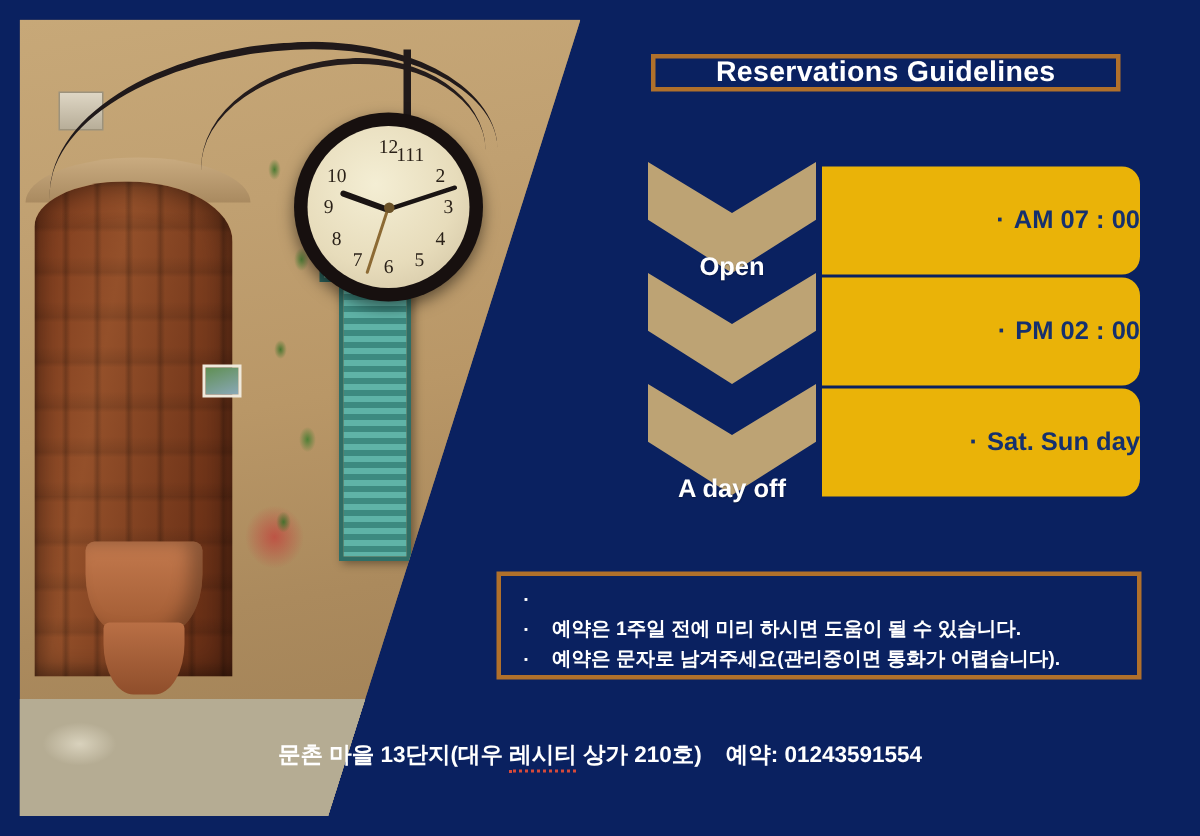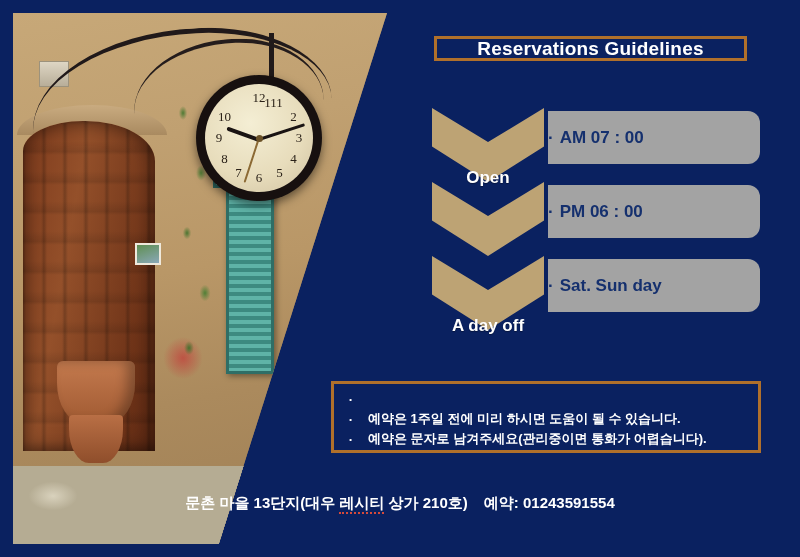--- a/index.html
+++ b/index.html
@@ -256,26 +256,26 @@
     font-size: 17px;
     font-weight: bold;
     white-space: nowrap;
     text-shadow: 0 1px 1px rgba(0,0,0,.35);
   }
   .val-box {
     position: absolute;
     left: 116px;
     top: 3px;
     width: 212px;
-    height: 53px;
-    background: #a3a3a3;
+    height: 72px;
+    background: #eab308;
     border-radius: 0 12px 12px 0;
     display: flex;
     align-items: center;
-    justify-content: flex-start;
+    justify-content: flex-end;
   }
   .val-text {
     color: #15306e;
     font-size: 17px;
     font-weight: bold;
     white-space: nowrap;
   }
   .val-text .dot {
     display: inline-block;
     margin-right: 6px;
@@ -376,21 +376,21 @@
     <div class="chev"></div>
     <div class="chev-label">Open</div>
     <div class="val-box">
       <span class="val-text"><span class="dot">·</span><span>AM  07 : 00</span></span>
     </div>
   </div>
 
   <div class="sched-row">
     <div class="chev"></div>
     <div class="val-box">
-      <span class="val-text"><span class="dot">·</span><span>PM  06 : 00</span></span>
+      <span class="val-text"><span class="dot">·</span><span>PM  02 : 00</span></span>
     </div>
   </div>
 
   <div class="sched-row">
     <div class="chev"></div>
     <div class="chev-label">A day off</div>
     <div class="val-box">
       <span class="val-text"><span class="dot">·</span><span>Sat. Sun day</span></span>
     </div>
   </div>

